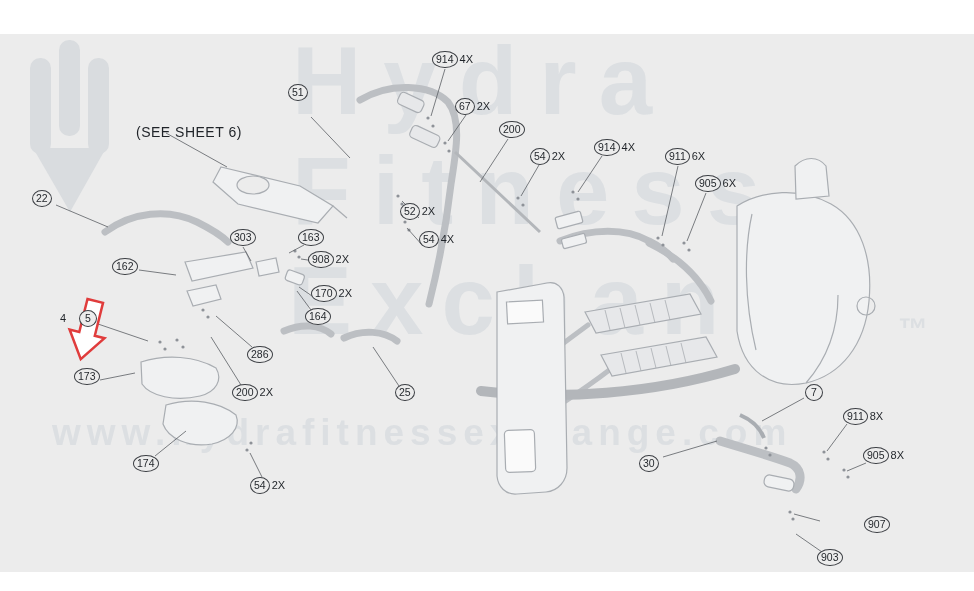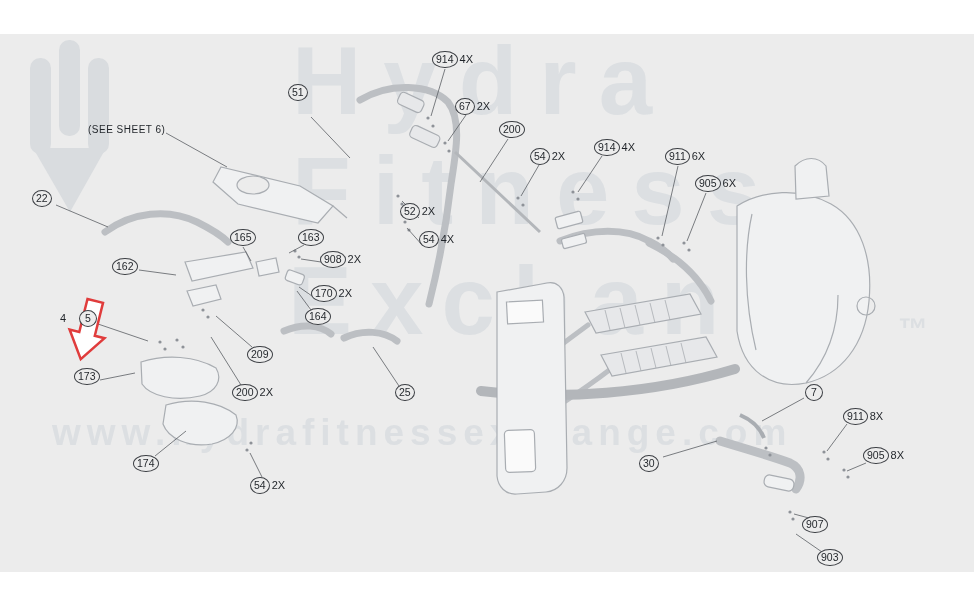--- a/index.html
+++ b/index.html
@@ -16,21 +16,21 @@
   
   svg.art{position:absolute;left:0;top:0;z-index:2;}
   
   .callout{position:absolute;display:flex;align-items:center;gap:2px;z-index:3;
            font-size:11px;color:#1f2328;}
   .balloon{display:flex;align-items:center;justify-content:center;
            min-width:18px;height:17px;padding:0 3px;box-sizing:border-box;
            border:1px solid #3c3f44;border-radius:50%;background:#ececec;
            font-size:10.5px;line-height:1;}
   .qty{font-size:11px;line-height:1;}
-  .floating-label{position:absolute;z-index:3;font-size:10px;color:#1f2328;letter-spacing:0.5px;}
+  .floating-label{position:absolute;z-index:3;font-size:14px;color:#1f2328;letter-spacing:0.5px;padding-left:48px;}
   .loose-num{position:absolute;z-index:3;font-size:11px;color:#1f2328;}
 </style>
 </head>
 <body>
 
 <div class="stage">
   <div class="panel"></div>
 
   <span class="wm wm-line1">Hydra</span>
   <span class="wm wm-line2">Fitness</span>
@@ -189,41 +189,41 @@
       </span>
     <span class="qty">6X</span>
   </div>
   <div class="callout" style="left:32px;top:190px">
     <span class="balloon">
         <span>22</span>
       </span>
   </div>
   <div class="callout" style="left:230px;top:229px">
     <span class="balloon">
-        <span>165</span>
+        <span>303</span>
       </span>
   </div>
   <div class="callout" style="left:298px;top:229px">
     <span class="balloon">
         <span>163</span>
       </span>
   </div>
   <div class="callout" style="left:400px;top:203px">
     <span class="balloon">
         <span>52</span>
       </span>
     <span class="qty">2X</span>
   </div>
   <div class="callout" style="left:419px;top:231px">
     <span class="balloon">
         <span>54</span>
       </span>
     <span class="qty">4X</span>
   </div>
-  <div class="callout" style="left:320px;top:251px">
+  <div class="callout" style="left:308px;top:251px">
     <span class="balloon">
         <span>908</span>
       </span>
     <span class="qty">2X</span>
   </div>
   <div class="callout" style="left:112px;top:258px">
     <span class="balloon">
         <span>162</span>
       </span>
   </div>
@@ -238,21 +238,21 @@
         <span>164</span>
       </span>
   </div>
   <div class="callout" style="left:79px;top:310px">
     <span class="balloon">
         <span>5</span>
       </span>
   </div>
   <div class="callout" style="left:247px;top:346px">
     <span class="balloon">
-        <span>209</span>
+        <span>286</span>
       </span>
   </div>
   <div class="callout" style="left:74px;top:368px">
     <span class="balloon">
         <span>173</span>
       </span>
   </div>
   <div class="callout" style="left:232px;top:384px">
     <span class="balloon">
         <span>200</span>
@@ -290,21 +290,21 @@
         <span>911</span>
       </span>
     <span class="qty">8X</span>
   </div>
   <div class="callout" style="left:863px;top:447px">
     <span class="balloon">
         <span>905</span>
       </span>
     <span class="qty">8X</span>
   </div>
-  <div class="callout" style="left:802px;top:516px">
+  <div class="callout" style="left:864px;top:516px">
     <span class="balloon">
         <span>907</span>
       </span>
   </div>
   <div class="callout" style="left:817px;top:549px">
     <span class="balloon">
         <span>903</span>
       </span>
   </div>
 </div>

